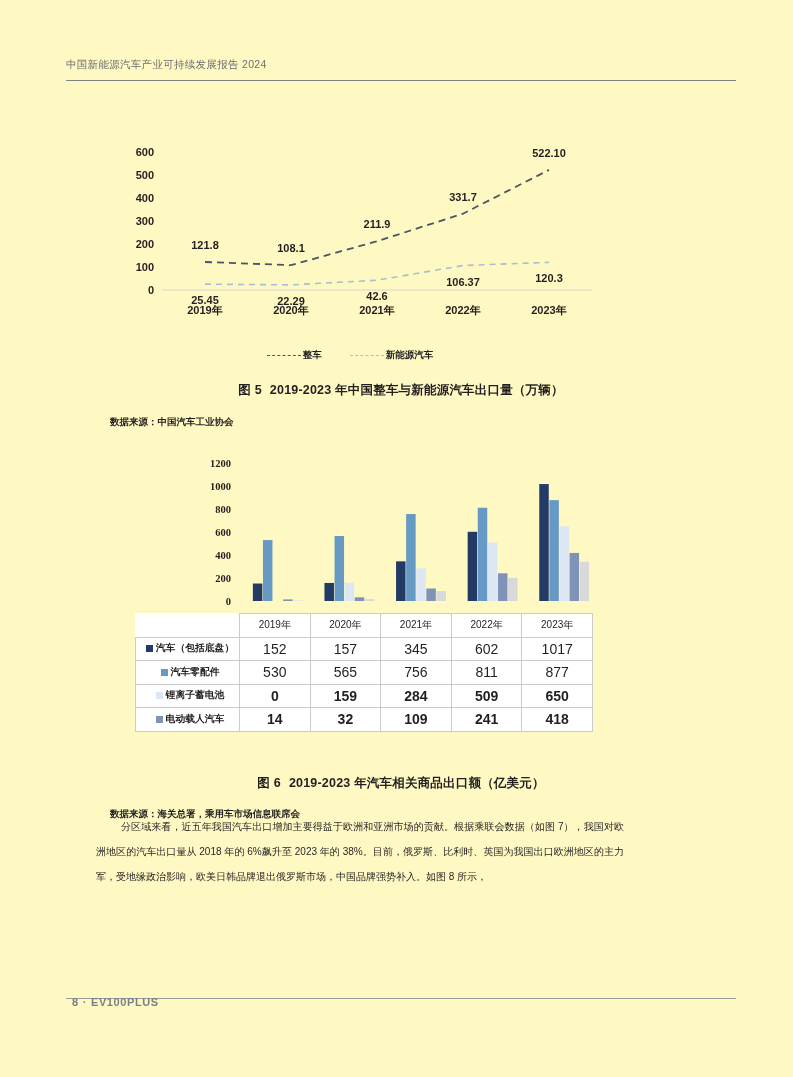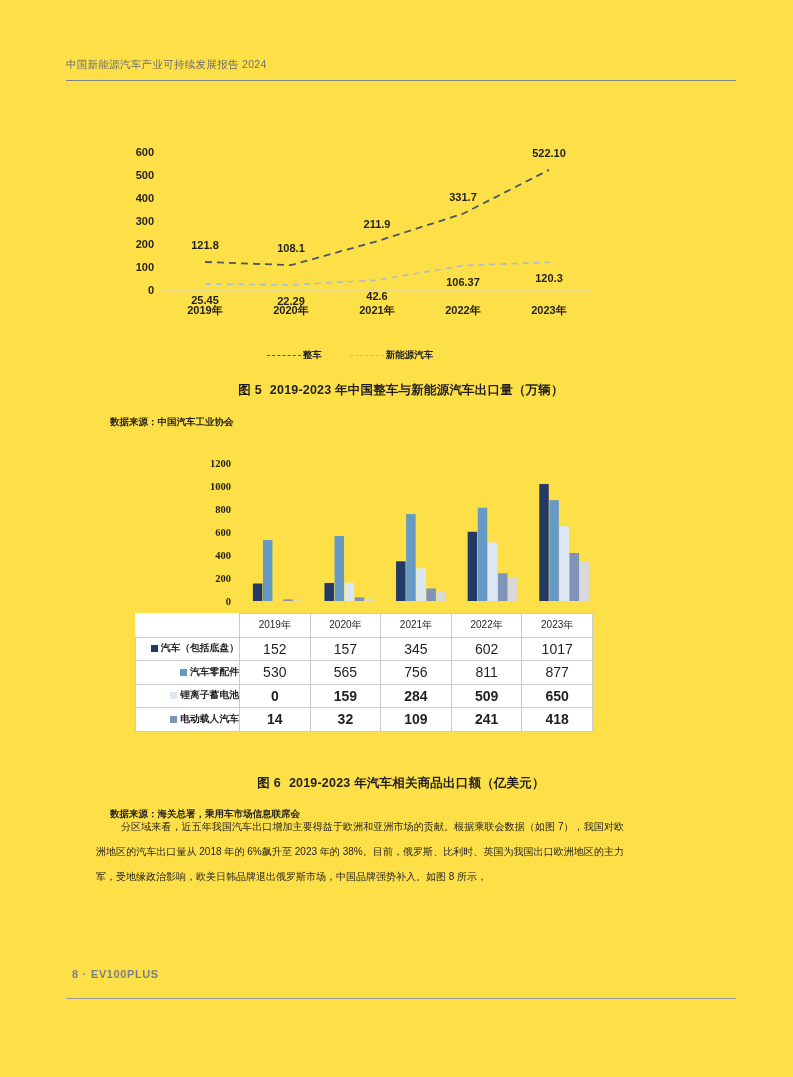--- a/index.html
+++ b/index.html
@@ -9,21 +9,21 @@
   body {
     width: 793px; height: 1077px;
     font-family: "Liberation Sans", "DejaVu Sans", sans-serif;
     color: #231f20;
     position: relative;
     overflow: hidden;
   }
   .page {
     position: absolute;
     inset: 0;
-    background: #fde047;
+    background: #fef9c3;
   }
 
   
   .runhead {
     position: absolute;
     left: 66px; top: 58px;
     width: 670px;
   }
   .runhead-text {
     font-size: 10.5px;
@@ -109,21 +109,21 @@
     border: 1px solid #c9cbcd;
     height: 22.5px;
     font-size: 10px;
     text-align: center;
     color: #231f20;
     padding: 0;
     background: #fff;
   }
   .datatable col.lbl { width: 104px; }
   .datatable td.rowlabel {
-    text-align: right;
+    text-align: center;
     padding-left: 5px;
     font-weight: bold;
     font-size: 9.8px;
     white-space: nowrap;
   }
   .datatable thead th { font-weight: normal; font-size: 10px; }
   .datatable thead th.corner { border-left: none; border-top: none; border-bottom: none; background: transparent; }
   .datatable tbody td.val { font-weight: bold; font-size: 14px; }
   .datatable tbody tr.plain td.val { font-weight: normal; }
   .sw {
@@ -148,21 +148,21 @@
 
   
   .foot-rule {
     position: absolute;
     left: 66px; top: 998px;
     width: 670px; height: 1px;
     background: #9a9a9a;
   }
   .footer {
     position: absolute;
-    left: 72px; top: 968px;
+    left: 72px; top: 996px;
     font-size: 11px;
     font-weight: bold;
     color: #7b7f86;
     letter-spacing: .6px;
   }
   .footer .dot { margin: 0 4px; }
 </style>
 </head>
 <body>
 

